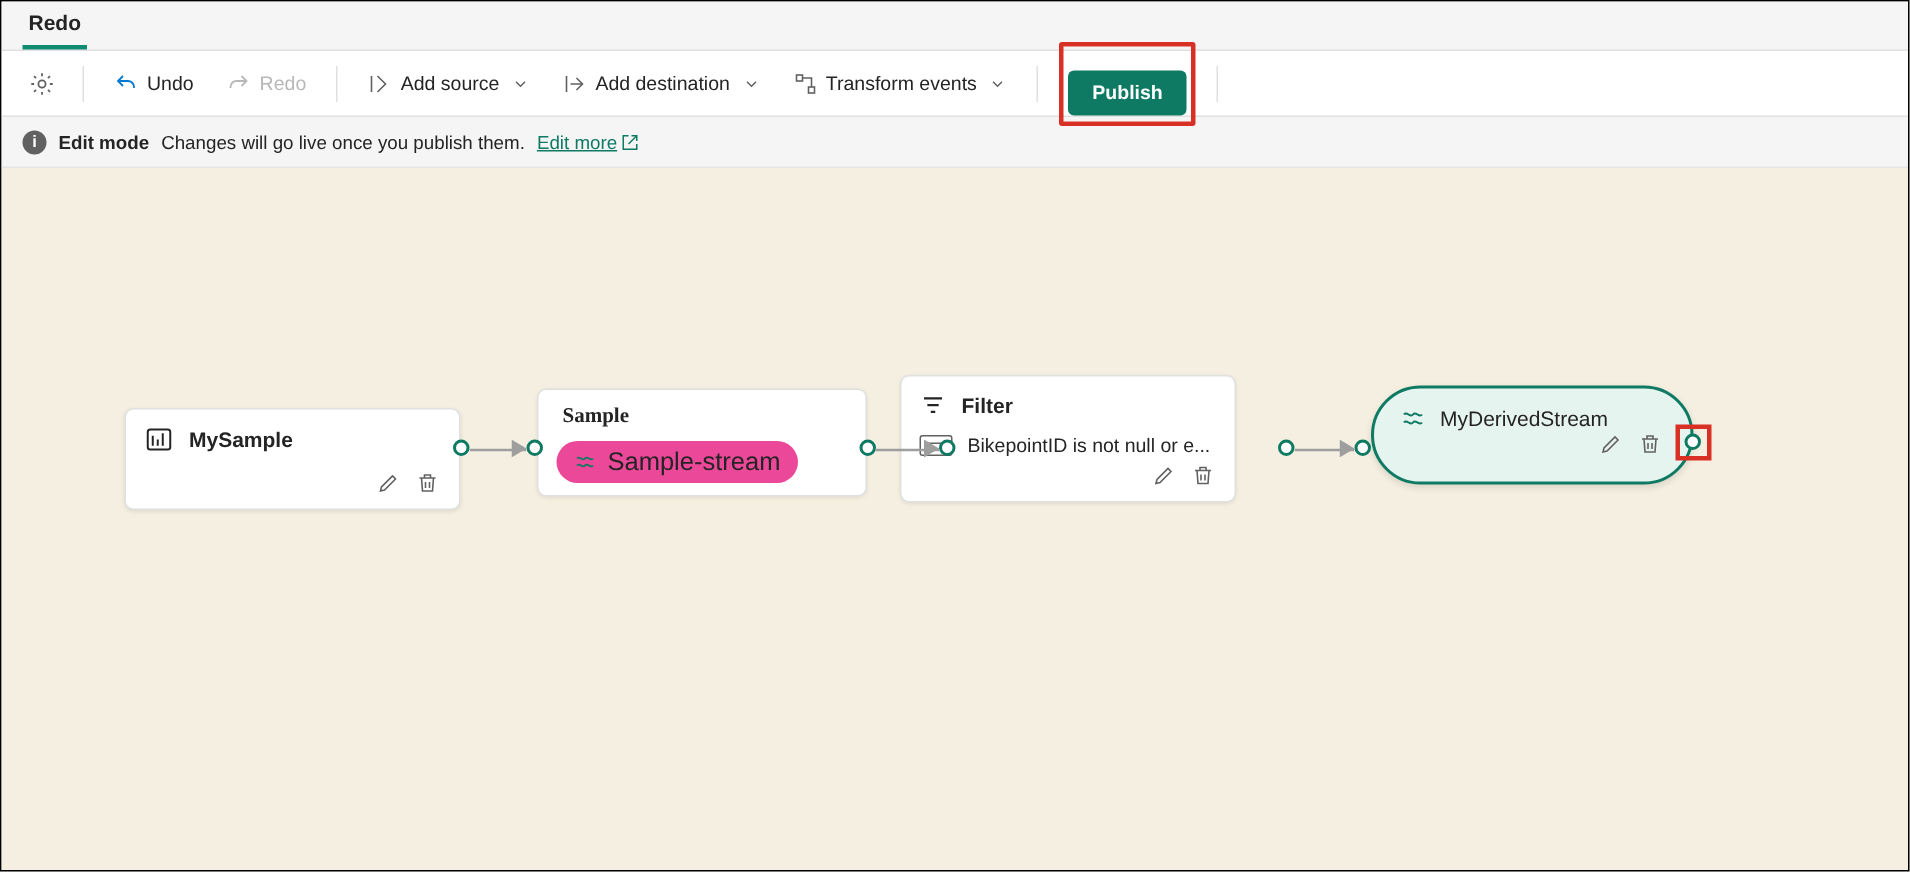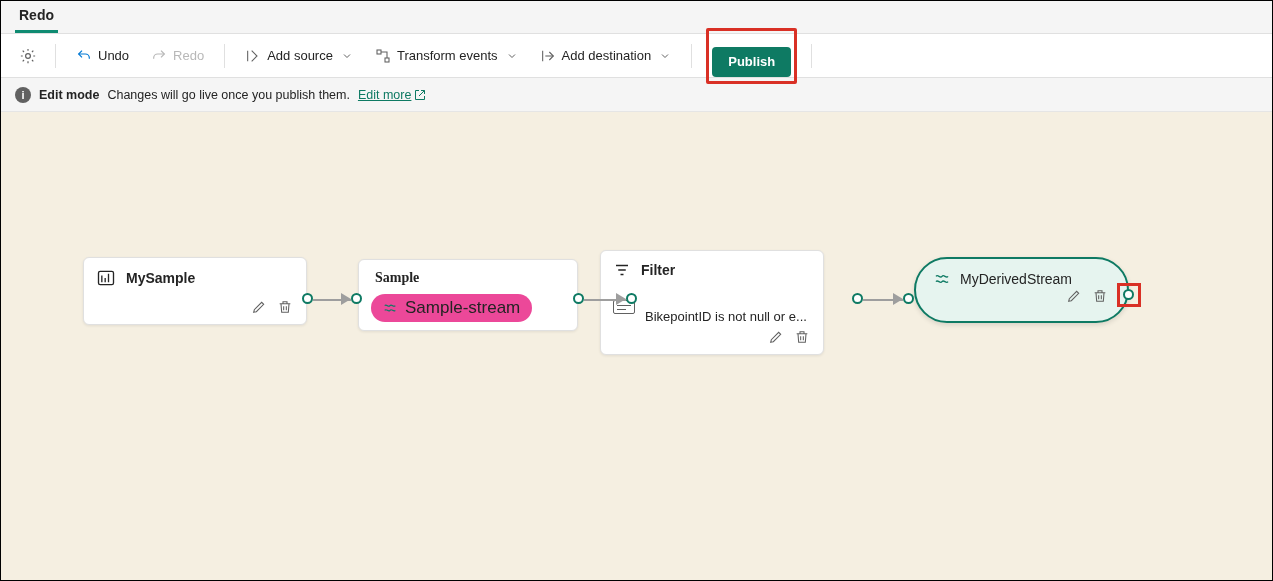--- a/index.html
+++ b/index.html
@@ -245,37 +245,37 @@
         <path d="M4 4v16"></path>
     </svg>
     <span>Add source</span>
     <svg class="chev" width="12" height="12" viewBox="0 0 24 24" fill="none" stroke="#616161" stroke-width="2">
         <path d="M6 9l6 6 6-6"></path>
       </svg>
   </div>
 
   <div class="tbtn">
     <svg width="16" height="16" viewBox="0 0 24 24" fill="none" stroke="#616161" stroke-width="1.6">
+      <path d="M4 4v16"></path>
+        <path d="M8 12h12"></path>
+        <path d="M14 6l6 6-6 6"></path>
+    </svg>
+    <span>Add destination</span>
+    <svg class="chev" width="12" height="12" viewBox="0 0 24 24" fill="none" stroke="#616161" stroke-width="2">
+        <path d="M6 9l6 6 6-6"></path>
+      </svg>
+  </div>
+
+  <div class="tbtn">
+    <svg width="16" height="16" viewBox="0 0 24 24" fill="none" stroke="#616161" stroke-width="1.6">
       <rect x="3" y="3" width="6" height="6"></rect>
         <rect x="15" y="15" width="6" height="6"></rect>
         <path d="M9 6h9v9"></path>
     </svg>
     <span>Transform events</span>
-    <svg class="chev" width="12" height="12" viewBox="0 0 24 24" fill="none" stroke="#616161" stroke-width="2">
-        <path d="M6 9l6 6 6-6"></path>
-      </svg>
-  </div>
-
-  <div class="tbtn">
-    <svg width="16" height="16" viewBox="0 0 24 24" fill="none" stroke="#616161" stroke-width="1.6">
-      <path d="M4 4v16"></path>
-        <path d="M8 12h12"></path>
-        <path d="M14 6l6 6-6 6"></path>
-    </svg>
-    <span>Add destination</span>
     <svg class="chev" width="12" height="12" viewBox="0 0 24 24" fill="none" stroke="#616161" stroke-width="2">
         <path d="M6 9l6 6 6-6"></path>
       </svg>
   </div>
 
   <div class="sep"></div>
 
   <div class="publish-wrap">
     <div class="publish-btn">
       <span>Publish</span>
@@ -293,21 +293,21 @@
     <svg width="12" height="12" viewBox="0 0 24 24" fill="none" stroke="#0e7a63" stroke-width="2">
       <path d="M14 3h7v7"></path>
         <path d="M10 14L21 3"></path>
         <path d="M21 14v7H3V3h7"></path>
     </svg>
   </span>
 </div>
 
 <div class="canvas">
 
-  <div class="node" style="left:82px; top:145px; width:224px;">
+  <div class="node" style="left:82px; top:160px; width:224px;">
     <div class="title">
       <svg width="20" height="20" viewBox="0 0 24 24" fill="none" stroke="#242424" stroke-width="1.6">
         <rect x="3" y="4" width="18" height="16" rx="2"></rect>
           <path d="M7 9v8M11 12v5M15 7v10"></path>
       </svg>
       <span>MySample</span>
     </div>
     <div class="actions">
       <div class="icon-btn">
         <svg width="16" height="16" viewBox="0 0 24 24" fill="none" stroke="#616161" stroke-width="1.6">
@@ -354,21 +354,21 @@
 
   <div class="node" style="left:599px; top:138px; width:224px;">
     <div class="title">
       <svg width="18" height="18" viewBox="0 0 24 24" fill="none" stroke="#242424" stroke-width="2">
           <path d="M4 6h16M7 12h10M10 18h4"></path>
         </svg>
       <span>Filter</span>
     </div>
     <div class="filter-row">
       <div class="filter-icon"></div>
-      <span style="white-space:nowrap;overflow:hidden;text-overflow:ellipsis;margin-top:20px;">BikepointID is not null or e...</span>
+      <span style="white-space:nowrap;overflow:hidden;text-overflow:ellipsis;">BikepointID is not null or e...</span>
     </div>
     <div class="actions">
       <div class="icon-btn">
         <svg width="16" height="16" viewBox="0 0 24 24" fill="none" stroke="#616161" stroke-width="1.6">
             <path d="M4 20l4-1 11-11-3-3L5 16l-1 4z"></path>
           </svg>
       </div>
       <div class="icon-btn">
         <svg width="16" height="16" viewBox="0 0 24 24" fill="none" stroke="#616161" stroke-width="1.6">
             <path d="M4 7h16M9 7V4h6v3M6 7l1 13h10l1-13M10 11v6M14 11v6"></path>

